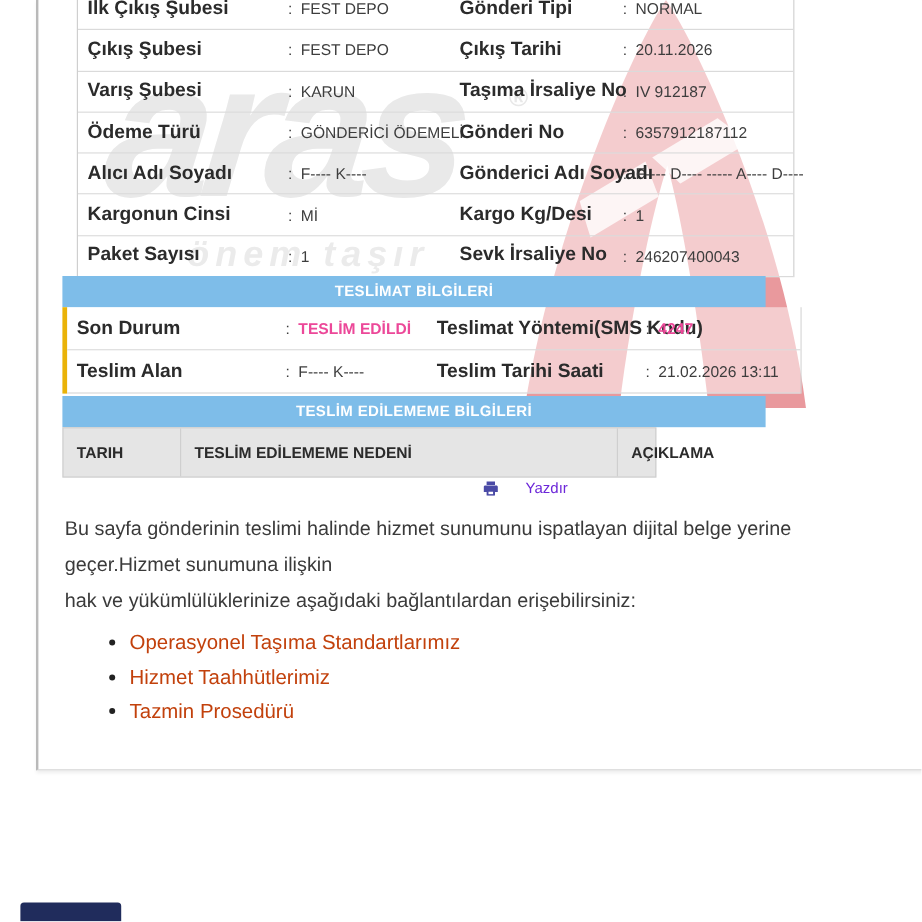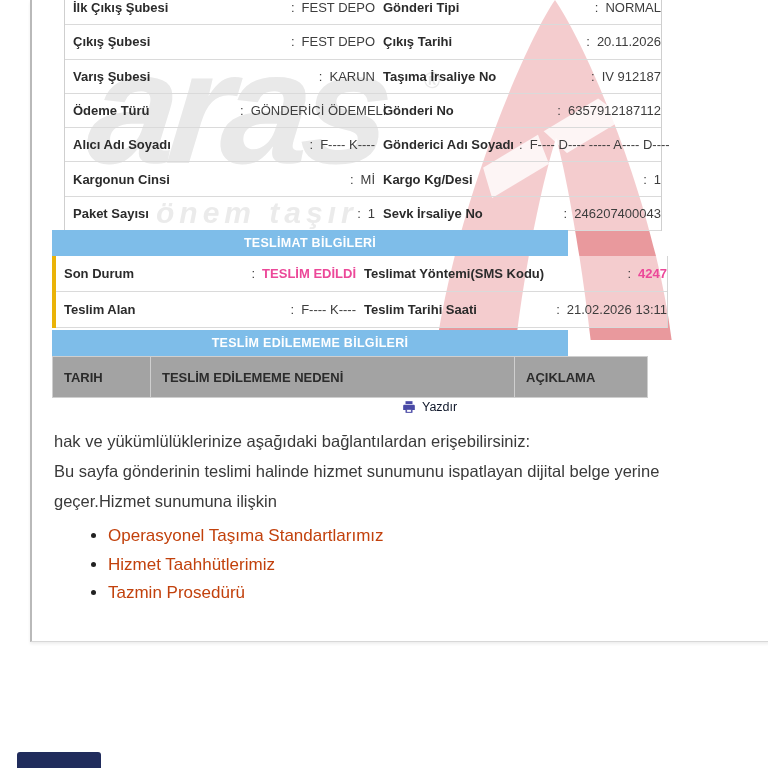--- a/index.html
+++ b/index.html
@@ -15,45 +15,45 @@
   .wm-reg{position:absolute;left:392px;top:68px;font-size:22px;color:#d0d0d0;font-weight:bold;}
   .wm-emblem{position:absolute;left:388px;top:0;width:270px;height:340px;}
   .wm-tagline{position:absolute;left:124px;top:196px;font-size:30px;font-weight:bold;
         font-style:italic;letter-spacing:5px;color:#d7d7d7;}
   
   .table1{position:absolute;left:32px;top:-9px;width:598px;z-index:1;
         border-left:1px solid #cfcfcf;border-right:1px solid #cfcfcf;box-sizing:border-box;}
   .trow{display:grid;grid-template-columns:175px 135px 144px 1fr;align-items:center;
         height:33.3px;border-bottom:1px solid #dadada;background:rgba(255,255,255,0.5);}
   .cell{white-space:nowrap;overflow:visible;}
-  .lbl{font-weight:bold;font-size:13px;color:#2b2b2b;padding-left:8px;}
-  .val{font-size:13px;color:#3d3d3d;text-align:right;}
+  .lbl{font-weight:bold;font-size:16px;color:#2b2b2b;padding-left:8px;}
+  .val{font-size:13px;color:#3d3d3d;}
   .colon{margin-right:7px;color:#3d3d3d;}
   
-  .secbar{position:absolute;left:20px;width:516px;height:26px;background:#7ebde9;z-index:1;
+  .secbar{position:absolute;left:20px;width:586px;height:26px;background:#7ebde9;z-index:1;
         color:#fff;font-weight:bold;font-size:12.5px;letter-spacing:.3px;
         display:flex;align-items:center;justify-content:center;}
   .bar1{top:230px;} .bar2{top:330px;}
   
   .dtable{position:absolute;left:20px;top:256px;width:616px;z-index:1;
         border-left:4px solid #eab308;border-right:1px solid #d5d5d5;box-sizing:border-box;}
   .drow{display:grid;grid-template-columns:182px 118px 182px 1fr;align-items:center;
         height:35px;border-bottom:1px solid #dadada;background:rgba(255,255,255,0.5);}
   .drow .lbl{padding-left:8px;}
   .red{color:#ec4899;font-weight:bold;}
   
-  .utable{position:absolute;left:20px;top:356px;width:596px;height:42px;z-index:1;
-        display:grid;grid-template-columns:98px 364px 1fr;background:#a3a3a3;
+  .utable{position:absolute;left:20px;top:356px;width:495px;height:42px;z-index:1;
+        display:grid;grid-template-columns:98px 364px 1fr;background:#e5e5e5;
         border:1px solid #cfcfcf;box-sizing:border-box;}
   .ucell{display:flex;align-items:center;padding-left:11px;font-weight:bold;
         font-size:13px;color:#2b2b2b;border-right:1px solid #cfcfcf;}
   .ucell:last-child{border-right:none;}
   
   .print{position:absolute;left:370px;top:400px;z-index:1;display:flex;align-items:center;
-        gap:6px;font-size:12.5px;color:#0f172a;text-decoration:none;cursor:pointer;text-align:center;}
+        gap:22px;font-size:12.5px;color:#6d28d9;text-decoration:none;cursor:pointer;text-align:center;}
   
   .para{position:absolute;left:22px;top:426px;width:706px;z-index:1;}
   .para p{margin:0;font-size:16.5px;line-height:30px;color:#3a3a3a;}
   
   .links{position:absolute;left:22px;top:522px;z-index:1;margin:0;padding-left:54px;
         list-style:disc;}
   .links li{font-size:17px;line-height:28.5px;color:#222;}
   .links a{color:#c2410c;text-decoration:none;cursor:pointer;}
   
   .footer-bar{position:absolute;left:17px;top:752px;width:84px;height:16px;
@@ -155,22 +155,22 @@
     <a class="print">
       <svg width="14" height="14" viewBox="0 0 24 24">
         <path fill="#4a4aa6" d="M6 2h12v5H6z"></path>
         <path fill="#4a4aa6" d="M4 8h16c1.1 0 2 .9 2 2v7h-4v5H6v-5H2v-7c0-1.1.9-2 2-2z"></path>
         <rect x="8" y="16" width="8" height="5" fill="#ffffff" stroke="#4a4aa6" stroke-width="1.4"></rect>
       </svg>
       <span>Yazdır</span>
     </a>
 
     <div class="para">
+      <p>Bu sayfa gönderinin teslimi halinde hizmet sunumunu ispatlayan dijital belge yerine geçer.Hizmet sunumuna ilişkin</p>
       <p>hak ve yükümlülüklerinize aşağıdaki bağlantılardan erişebilirsiniz:</p>
-      <p>Bu sayfa gönderinin teslimi halinde hizmet sunumunu ispatlayan dijital belge yerine geçer.Hizmet sunumuna ilişkin</p>
     </div>
 
     <ul class="links">
       <li><a>Operasyonel Taşıma Standartlarımız</a></li>
       <li><a>Hizmet Taahhütlerimiz</a></li>
       <li><a>Tazmin Prosedürü</a></li>
     </ul>
 
   </div>
 

